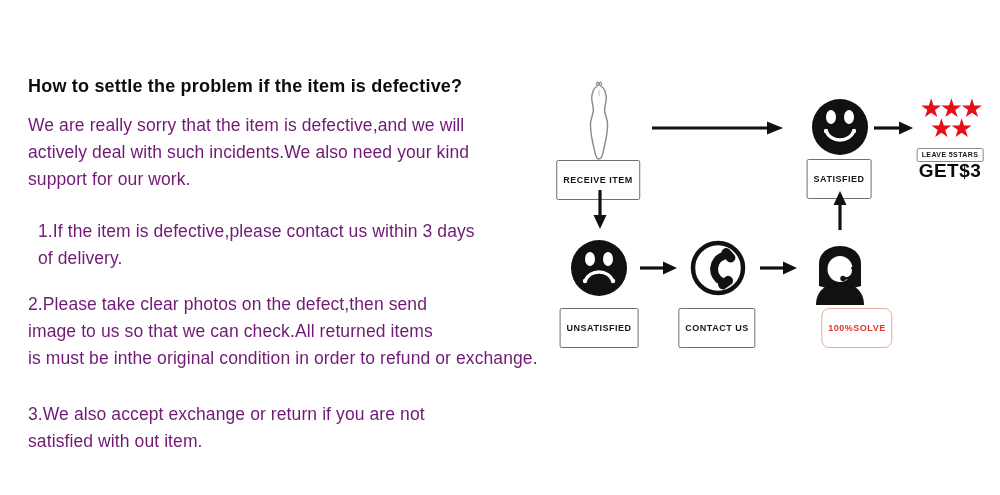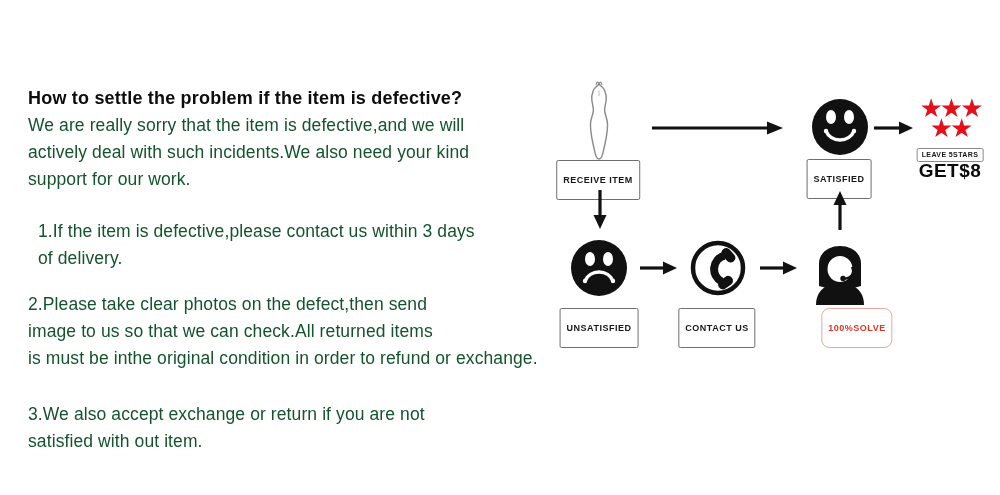--- a/index.html
+++ b/index.html
@@ -1,26 +1,26 @@
 <!DOCTYPE html>
 <html><head>
 <meta charset="utf-8">
 <style>
   html,body{margin:0;padding:0;background:#fff;}
   .canvas{
     position:relative;width:1000px;height:495px;background:#ffffff;overflow:hidden;
     font-family:"Liberation Sans",sans-serif;color:#111;
   }
   .heading{
-    position:absolute;left:28px;top:88px;width:560px;
+    position:absolute;left:28px;top:76px;width:560px;
     font-size:18px;font-weight:bold;color:#0d0d0d;letter-spacing:.2px;
   }
   .para{
     position:absolute;left:28px;width:660px;
-    font-size:17.5px;line-height:27px;color:#14532d;
+    font-size:17.5px;line-height:27px;color:#701a75;
     white-space:pre-line;letter-spacing:.1px;
   }
   .para.intro{top:112px;}
   .para.p1{top:218px;margin-left:10px;}
   .para.p2{top:291px;}
   .para.p3{top:386px;margin-top:15px;}
 
   .tag{
     position:absolute;transform:translateX(-50%);
     border:1px solid #6f6f6f;background:#fff;color:#161616;
@@ -87,21 +87,21 @@
   <svg class="icon" style="left:874px;top:120px;" width="40" height="16" viewBox="0 0 40 16">
     <line x1="0" y1="8" x2="27" y2="8" stroke="#111" stroke-width="3.2"></line>
     <polygon points="25,1.5 39,8 25,14.5" fill="#111"></polygon>
   </svg>
 
   <div class="stars">
     <span class="row">★★★</span>
     <span class="row">★★</span>
   </div>
   <div class="tag tiny" style="left:950px;top:148px;">LEAVE 5STARS</div>
-  <div class="get-bonus">GET$8</div>
+  <div class="get-bonus">GET$3</div>
 
   <svg class="icon" style="left:592px;top:190px;" width="16" height="40" viewBox="0 0 16 40">
     <line x1="8" y1="0" x2="8" y2="27" stroke="#111" stroke-width="3.2"></line>
     <polygon points="1.5,25 14.5,25 8,39" fill="#111"></polygon>
   </svg>
 
   <svg class="icon" style="left:832px;top:190px;" width="16" height="40" viewBox="0 0 16 40">
     <line x1="8" y1="40" x2="8" y2="13" stroke="#111" stroke-width="3.2"></line>
     <polygon points="1.5,15 14.5,15 8,1" fill="#111"></polygon>
   </svg>

